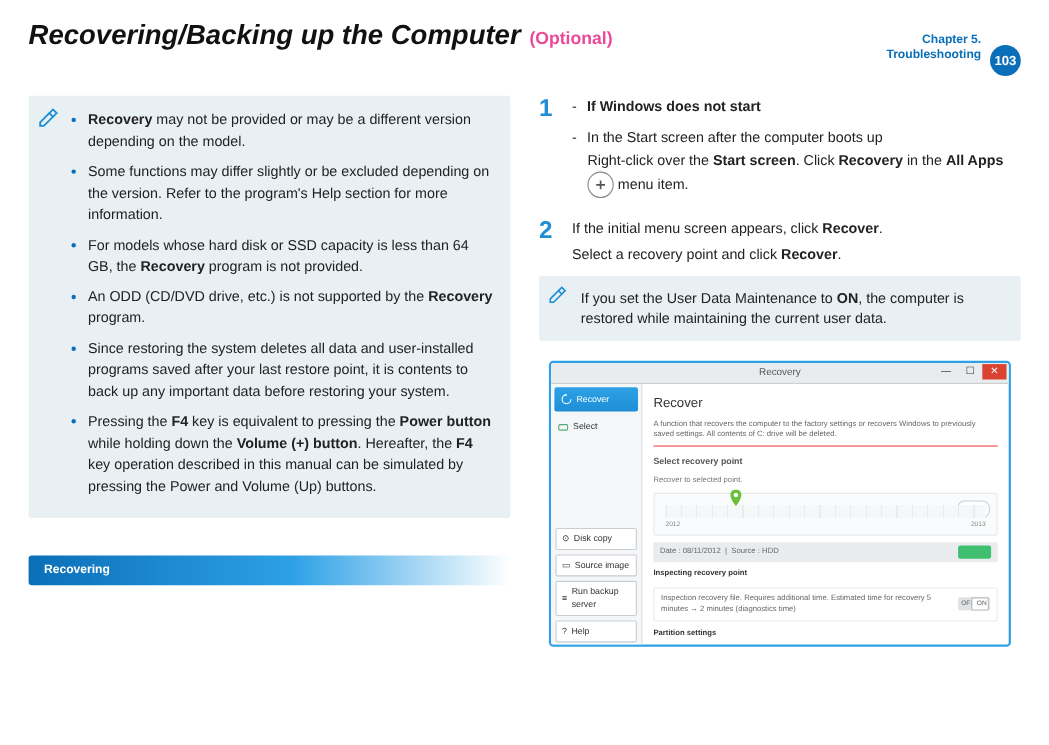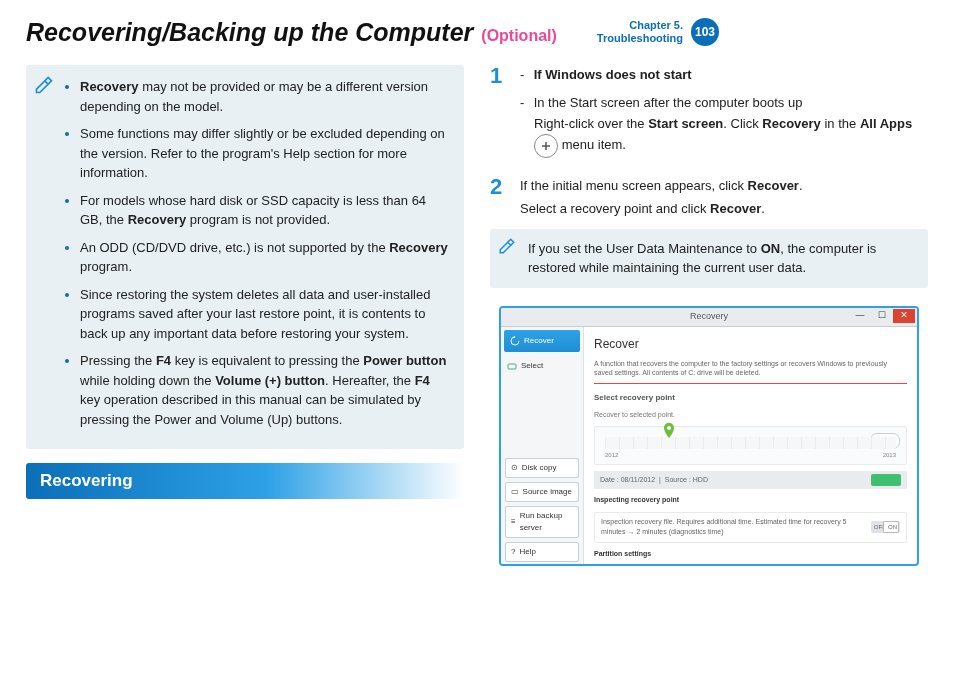--- a/index.html
+++ b/index.html
@@ -15,22 +15,21 @@
   }
   .page {
     padding: 18px 26px 10px 26px;
     box-sizing: border-box;
     width: 100%;
     height: 100%;
   }
   .header {
     display: flex;
     align-items: flex-start;
-    justify-content: flex-start;
-    gap: 40px;
+    justify-content: space-between;
   }
   .title-wrap {
     display: flex;
     align-items: baseline;
     gap: 8px;
   }
   .title {
     font-size: 25px;
     font-weight: 800;
     font-style: italic;
@@ -57,20 +56,21 @@
     width: 28px;
     height: 28px;
     border-radius: 50%;
     background: #0a6fb8;
     color: #fff;
     font-weight: 700;
     font-size: 12px;
     display: flex;
     align-items: center;
     justify-content: center;
+    margin-top: 23px;
   }
   .columns {
     display: flex;
     gap: 26px;
     margin-top: 18px;
   }
   .col {
     flex: 1;
     min-width: 0;
     font-size: 13px;
@@ -93,25 +93,25 @@
     margin: 0;
     padding-left: 14px;
   }
   .note-box li {
     margin-bottom: 8px;
   }
   .note-box li::marker {
     color: #0a6fb8;
   }
   .section-bar {
-    margin-top: 14px;
+    margin-top: 34px;
     background: linear-gradient(to right, #0a6fb8 0%, #2ea1e6 55%, #fff 100%);
     color: #fff;
     font-weight: 700;
-    font-size: 17px;
+    font-size: 11px;
     padding: 5px 14px;
     border-radius: 3px;
   }
   .body-text {
     margin-top: 10px;
   }
   .step {
     display: flex;
     gap: 12px;
     margin-bottom: 10px;

